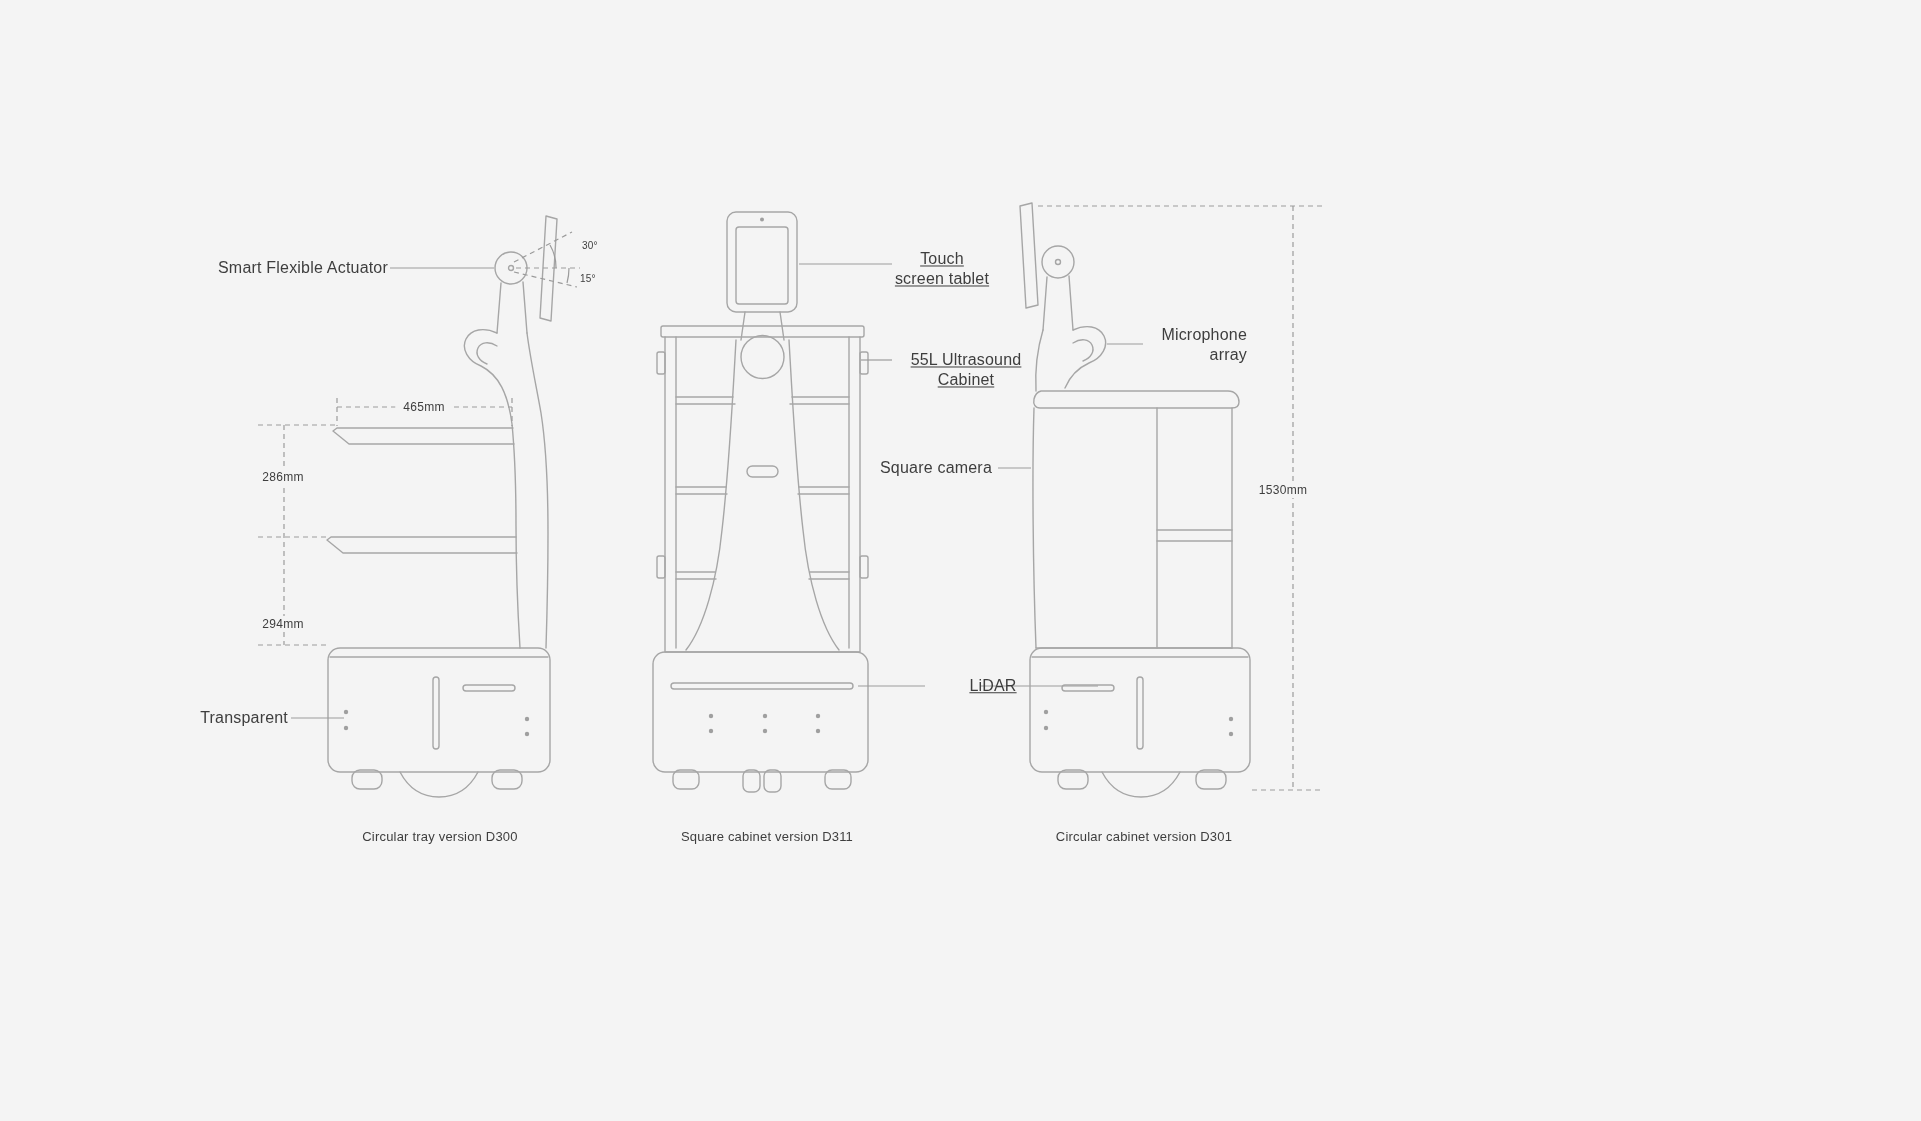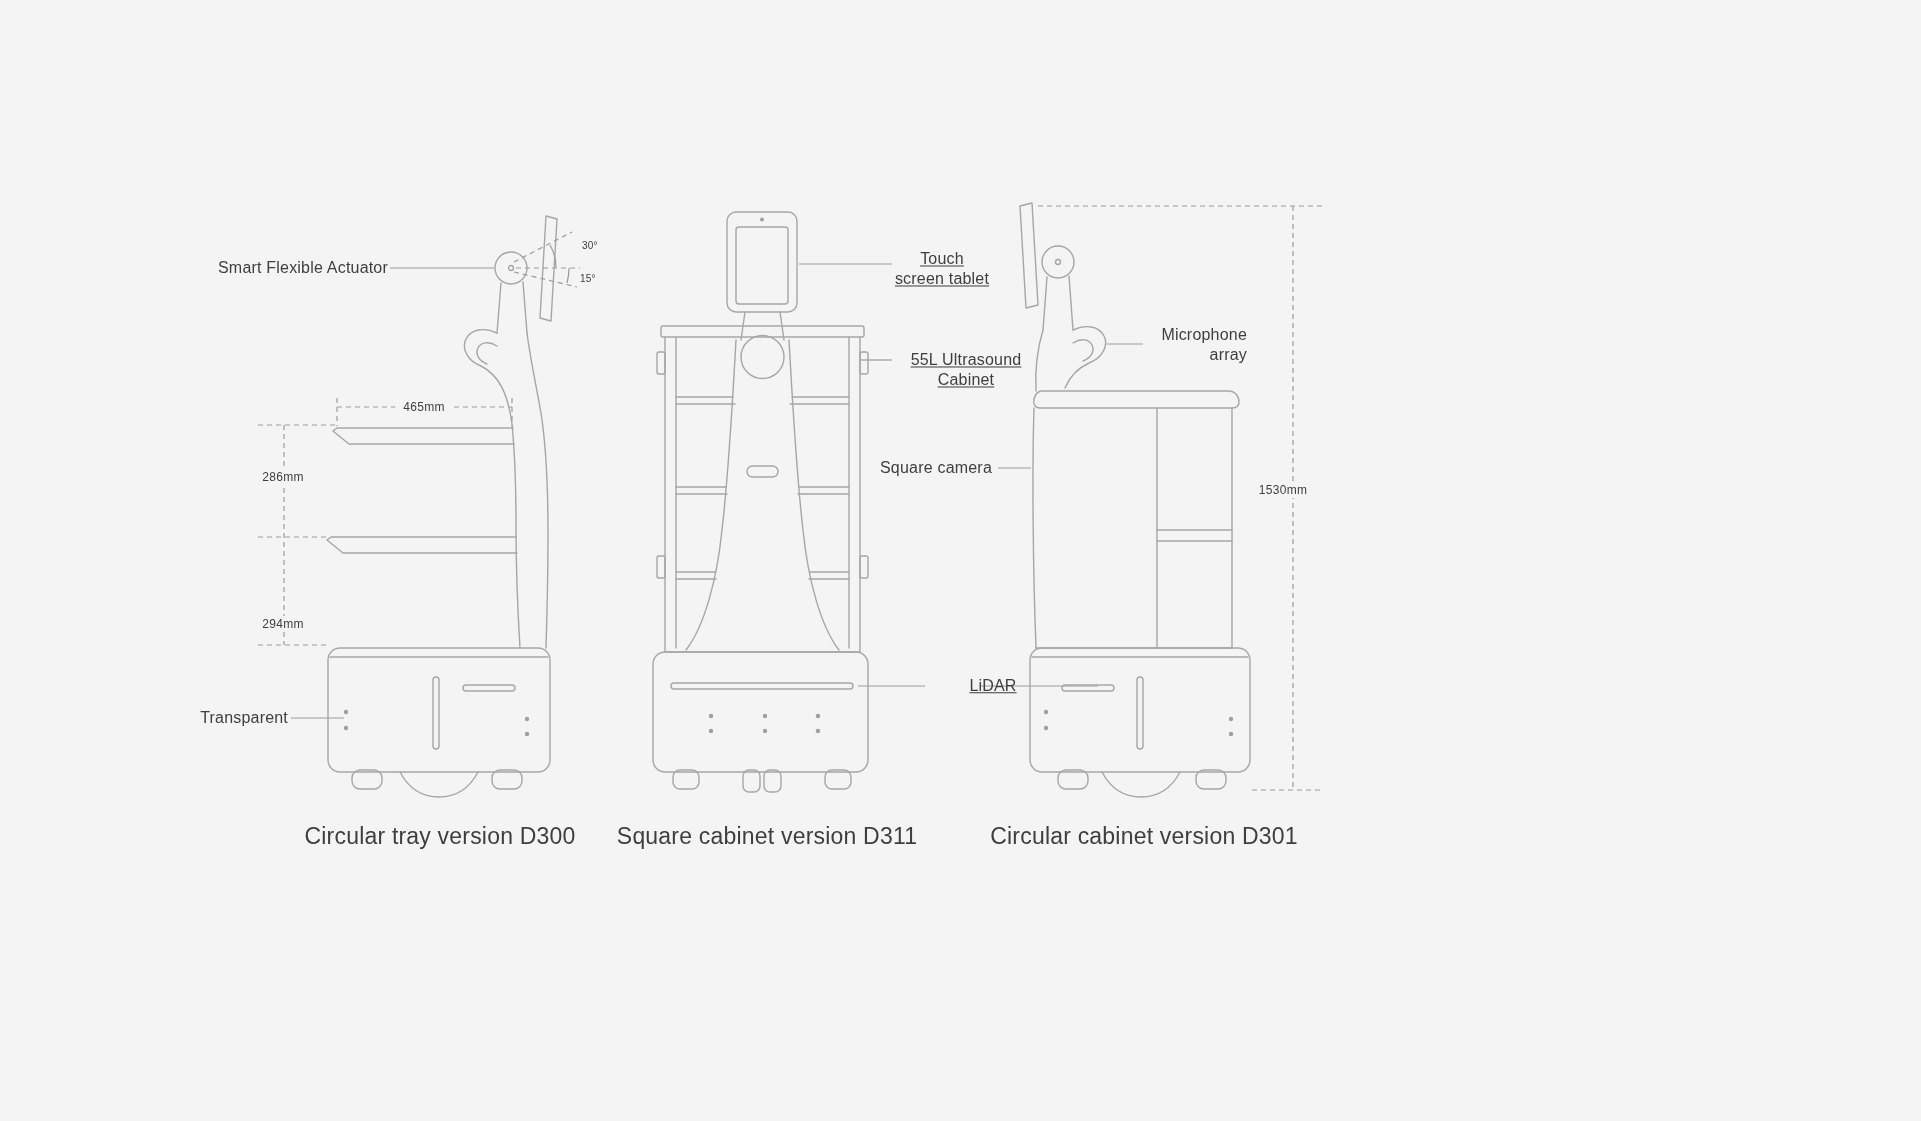--- a/index.html
+++ b/index.html
@@ -12,21 +12,21 @@
   .dash { stroke:#9b9b9b; fill:none; stroke-width:1.2; stroke-dasharray:5 4; }
   .conn { stroke:#9b9b9b; fill:none; stroke-width:1.2; }
   .dot  { fill:#9f9f9f; stroke:none; }
   .lbl { position:absolute; font-size:16px; line-height:1.22; color:var(--ink);
          transform:translateY(-50%); white-space:pre-line; letter-spacing:.2px; }
   .lbl.center { transform:translate(-50%,-50%); text-align:center;text-decoration:underline; }
   .lbl.right  { text-align:right; }
   .angle { font-size:10px; }
   .dim { position:absolute; font-size:12px; color:var(--ink); transform:translate(-50%,-50%);
          background:var(--bg); padding:1px 8px; white-space:nowrap; letter-spacing:.3px; }
-  .caption { position:absolute; font-size:23px; color:var(--ink); transform:translate(-50%,-50%);
+  .caption { position:absolute; font-size:13px; color:var(--ink); transform:translate(-50%,-50%);
              white-space:nowrap; letter-spacing:.2px; }
 </style>
 </head>
 <body>
 
 <div id="stage">
 
   <svg width="1921" height="1121" viewBox="0 0 1921 1121">
 
     <g>

